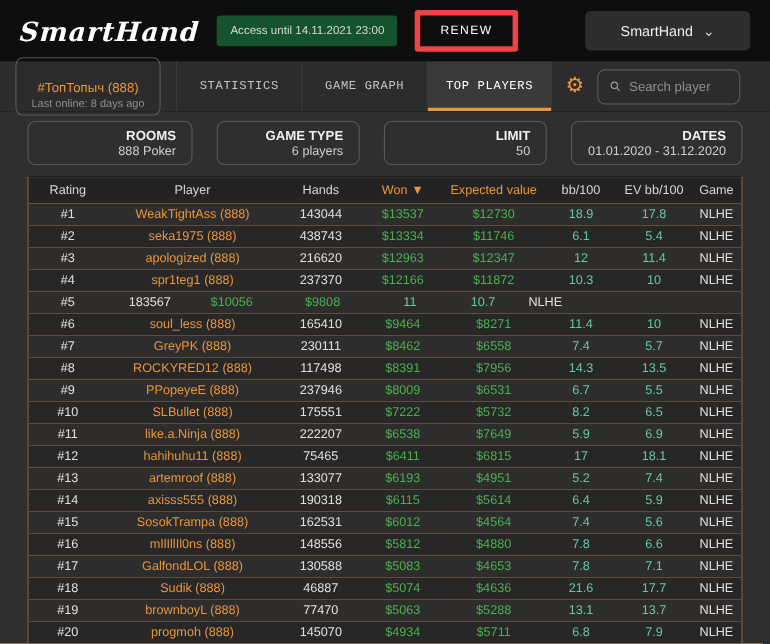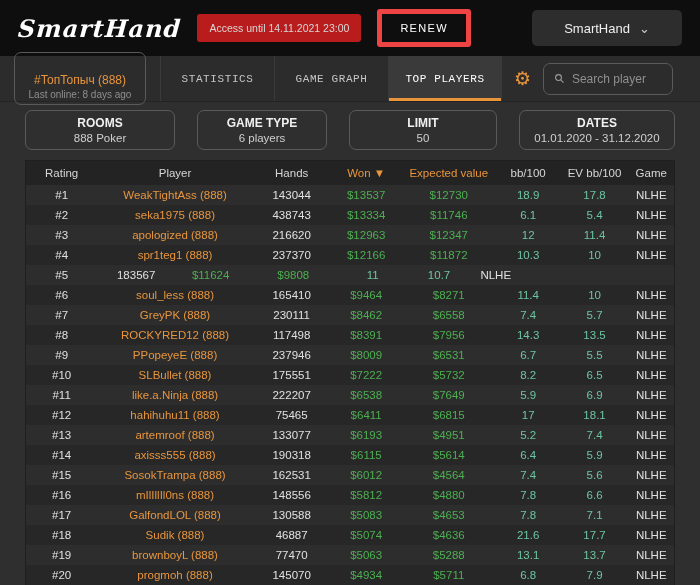--- a/index.html
+++ b/index.html
@@ -15,21 +15,21 @@
     height:56px; background: var(--topbar_bg, #0e0e0e);
     display:flex; align-items:center; justify-content:space-between;
     padding:0 18px;
   }
   .topbar-left { display:flex; align-items:center; gap:16px; }
   .logo {
     font-family:"DejaVu Serif", serif; font-style:italic; font-weight:bold;
     font-size:24px; color:#fff; letter-spacing:1px; transform:skewX(-4deg);
   }
   .access-badge {
-    background:#b91c1c; color:#d8d8d8; font-size:10.5px;
+    background:#14532d; color:#d8d8d8; font-size:10.5px;
     padding:8px 12px; border-radius:3px; white-space:nowrap;
   }
   .renew-btn {
     background:transparent; border:5px solid #ef4444; color:#fff;
     font-size:11px; letter-spacing:1.3px; padding:8px 18px; border-radius:3px;
     font-family:inherit; cursor:pointer;
   }
   .account-pill {
     background:#2d2d2d; border-radius:5px; height:36px; min-width:150px;
     display:flex; align-items:center; justify-content:center; gap:9px;
@@ -68,21 +68,21 @@
   .search input {
     background:transparent; border:none; outline:none; color:#ddd;
     font-size:12px; width:100%; font-family:inherit;
   }
   .search input::placeholder { color:#8f8f8f; }
 
   
   .filters { display:flex; justify-content:space-between; padding:8px 25px; }
   .filter-box {
     border:1px solid #5a5a5a; border-radius:7px; padding:4px 14px;
-    text-align:center; height:40px; display:flex; flex-direction:column;
+    text-align:right; height:40px; display:flex; flex-direction:column;
     justify-content:center; cursor:pointer;
   }
   .fw1{width:150px} .fw2{width:130px} .fw3{width:148px} .fw4{width:156px}
   .filter-title { font-size:12px; font-weight:bold; color:#f0f0f0; white-space:nowrap; }
   .filter-value { font-size:11.5px; color:#cfcfcf; margin-top:2px; white-space:nowrap; }
 
   
   .table { margin:2px 25px 0; border:1px solid #1f1f1f; background:#fdba74; }
   .thead {
     display:flex; background:#232323; height:24px; align-items:center;
@@ -205,21 +205,21 @@
           <div class="td col2 hands">237370</div>
           <div class="td col3 money">$12166</div>
           <div class="td col4 money">$11872</div>
           <div class="td col5 bb">10.3</div>
           <div class="td col6 bb">10</div>
           <div class="td col7 game">NLHE</div>
         </div>
         <div class="tr even">
           <div class="td col0 rating">#5</div>
           <div class="td col2 hands">183567</div>
-          <div class="td col3 money">$11624</div>
+          <div class="td col3 money">$10056</div>
           <div class="td col4 money">$9808</div>
           <div class="td col5 bb">11</div>
           <div class="td col6 bb">10.7</div>
           <div class="td col7 game">NLHE</div>
         </div>
         <div class="tr odd">
           <div class="td col0 rating">#6</div>
           <div class="td col1 player">soul_less (888)</div>
           <div class="td col2 hands">165410</div>
           <div class="td col3 money">$9464</div>

